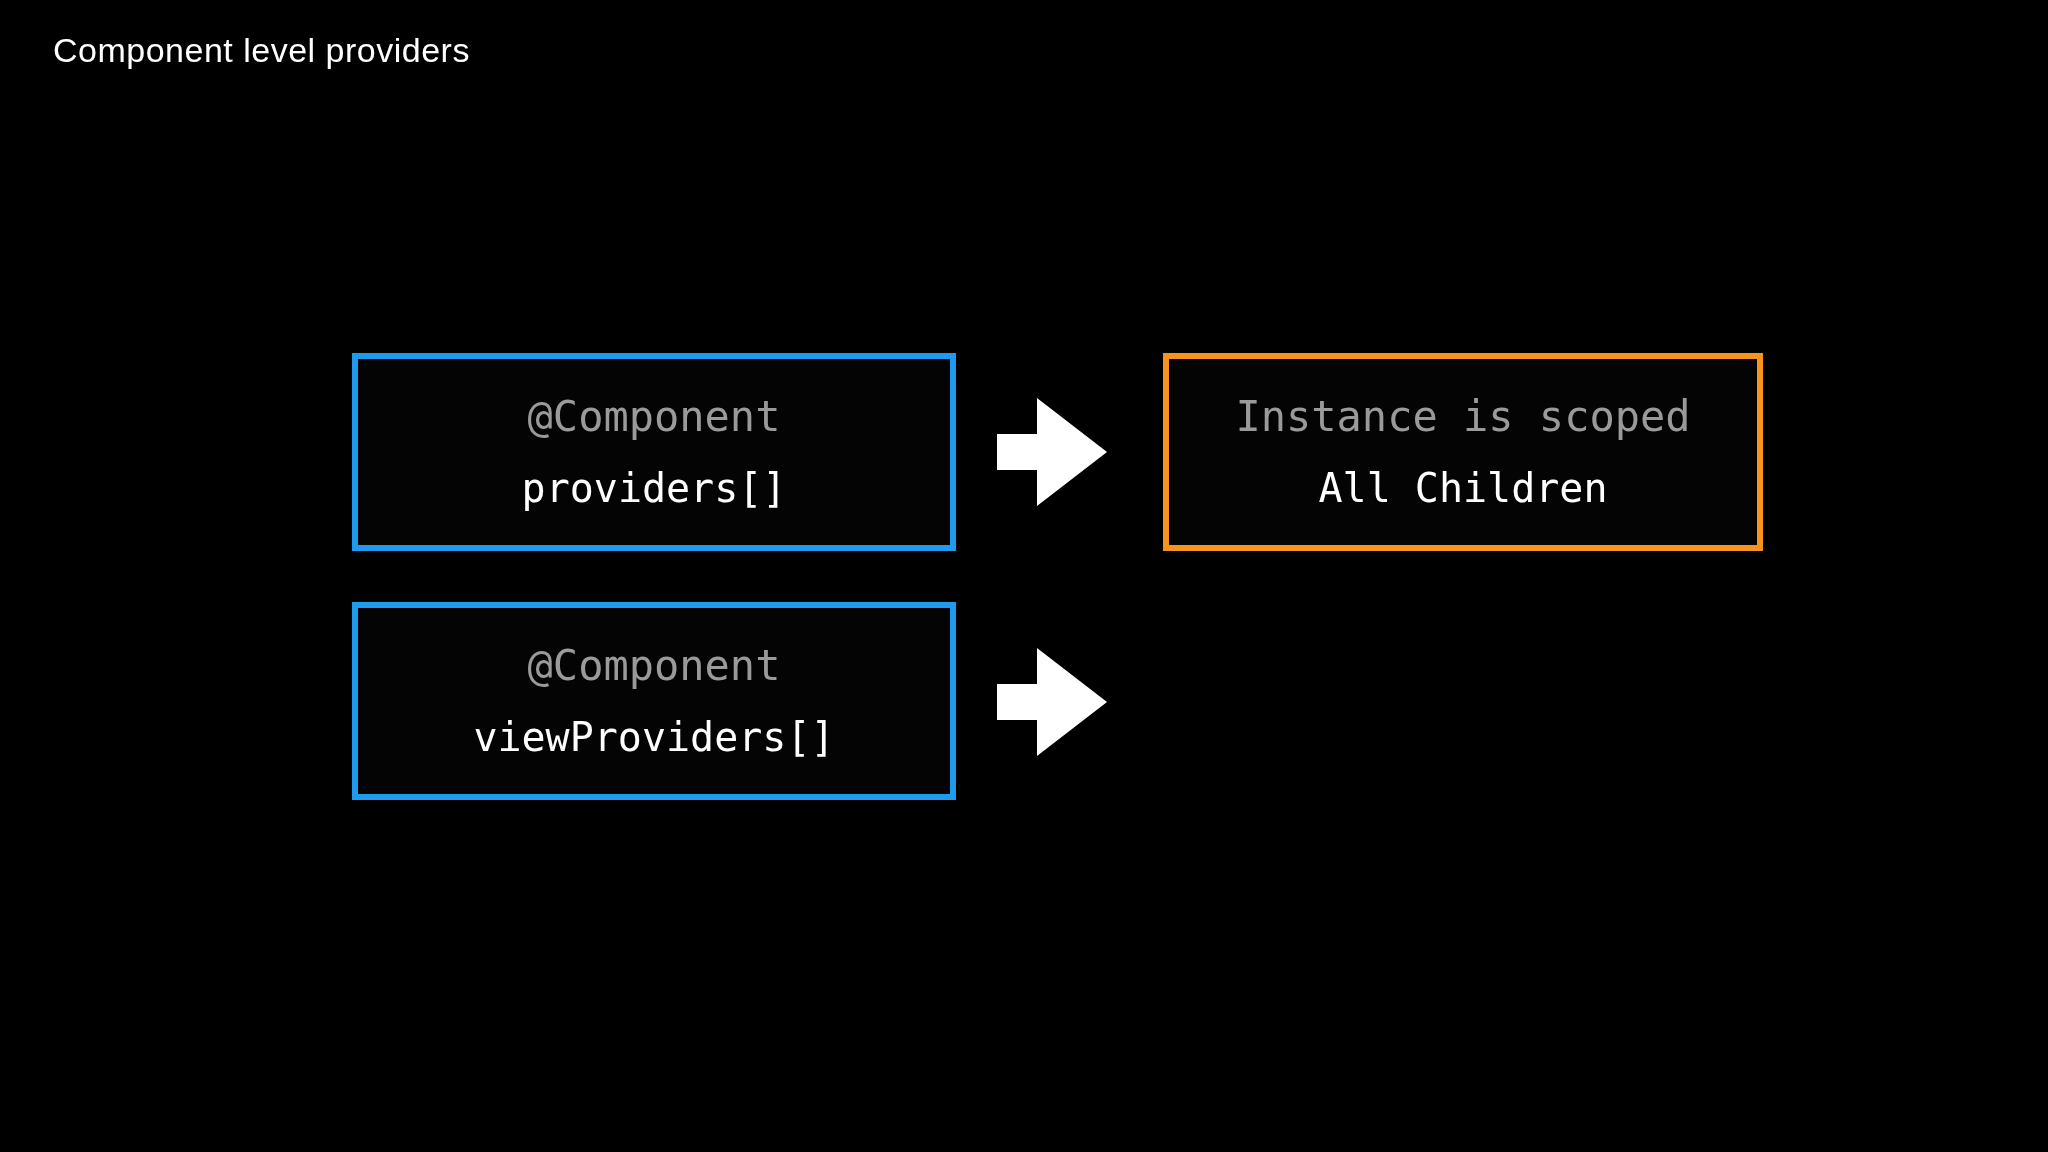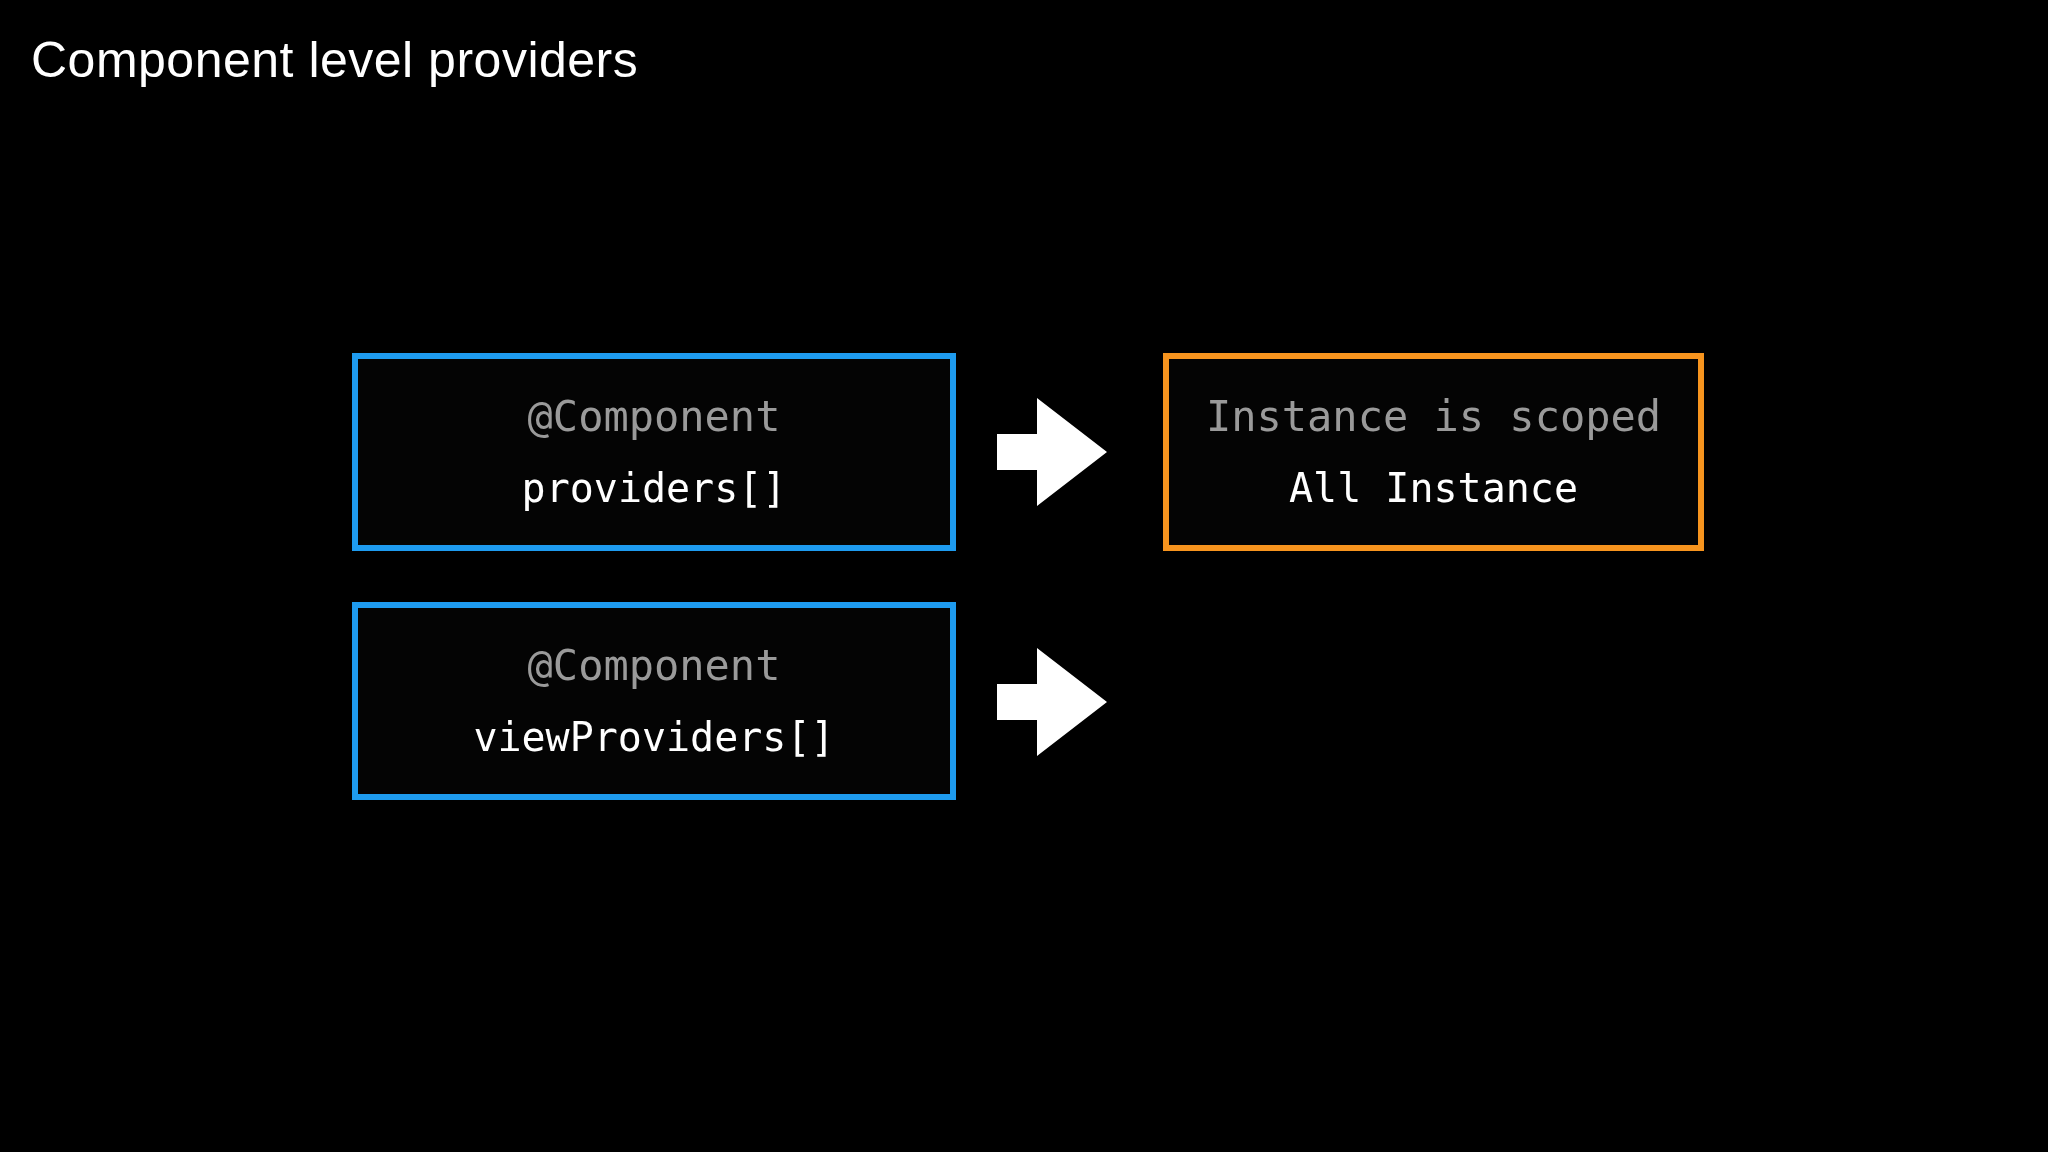--- a/index.html
+++ b/index.html
@@ -10,23 +10,23 @@
   .slide {
     position: relative;
     width: 2048px;
     height: 1152px;
     background: var(--bg, #000);
     overflow: hidden;
     font-family: "Liberation Sans", sans-serif;
   }
   .slide-title {
     position: absolute;
-    left: 31px;
+    left: 53px;
     top: 28px;
-    font-size: 50px;
+    font-size: 34px;
     line-height: 1.3;
     font-weight: 400;
     color: var(--text-primary, #fff);
     letter-spacing: 0.5px;
   }
   .diagram {
     position: absolute;
     left: 0;
     top: 0;
     width: 100%;
@@ -44,21 +44,21 @@
     font-family: "DejaVu Sans Mono", monospace;
     text-align: center;
   }
   .box.source {
     left: 352px;
     width: 604px;
     border: 6px solid var(--blue, #1E9BEF);
   }
   .box.result {
     left: 1163px;
-    width: 541px;
+    width: 600px;
     border: 6px solid var(--orange, #F7941E);
   }
   .row1 { top: 353px; height: 198px; }
   .row2 { top: 602px; height: 198px; }
   .annotation {
     font-size: 42px;
     line-height: 1.1;
     color: var(--text-muted, #9A9A9A);
     white-space: nowrap;
   }
@@ -94,21 +94,21 @@
     </div>
 
     <div class="arrow a1">
       <svg viewBox="0 0 110 108" preserveAspectRatio="none" aria-hidden="true">
         <polygon points="0,36 40,36 40,0 110,54 40,108 40,72 0,72"></polygon>
       </svg>
     </div>
 
     <div class="box result row1">
       <div class="annotation">Instance is scoped</div>
-      <div class="code-line">All Instance</div>
+      <div class="code-line">All Children</div>
     </div>
 
     <div class="box source row2">
       <div class="annotation">@Component</div>
       <div class="code-line">viewProviders[]</div>
     </div>
 
     <div class="arrow a2">
       <svg viewBox="0 0 110 108" preserveAspectRatio="none" aria-hidden="true">
         <polygon points="0,36 40,36 40,0 110,54 40,108 40,72 0,72"></polygon>

